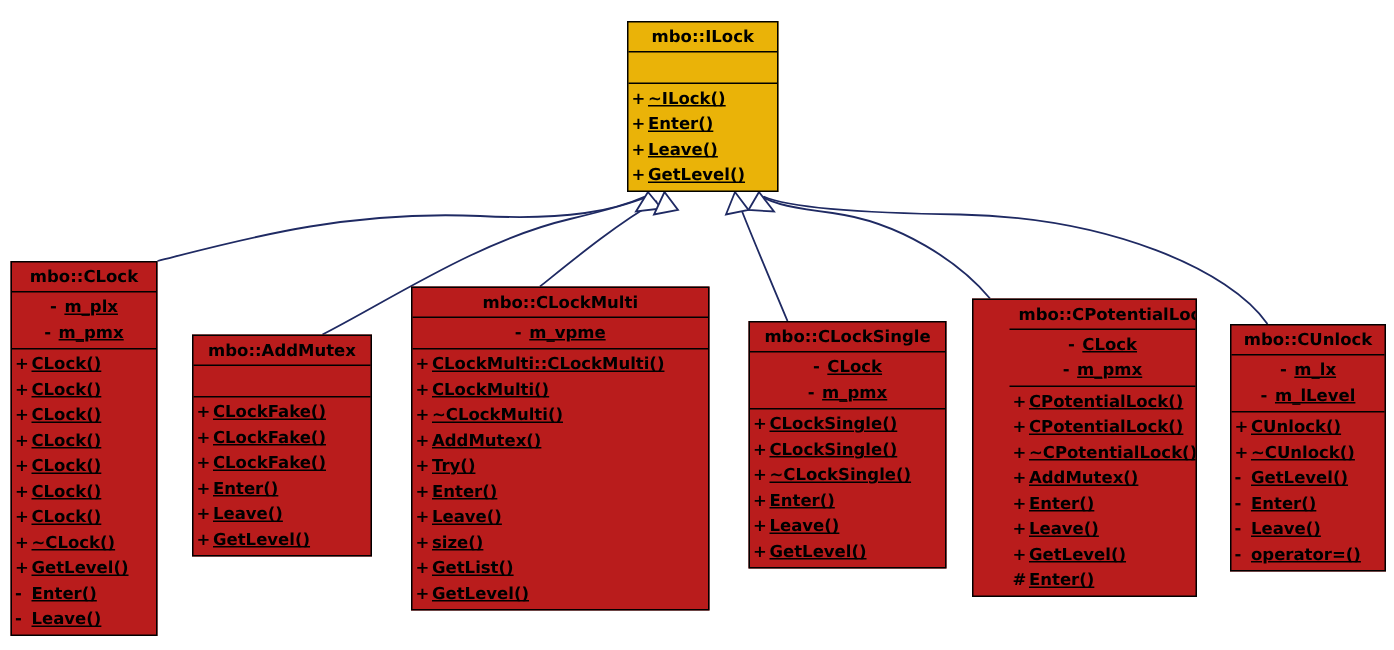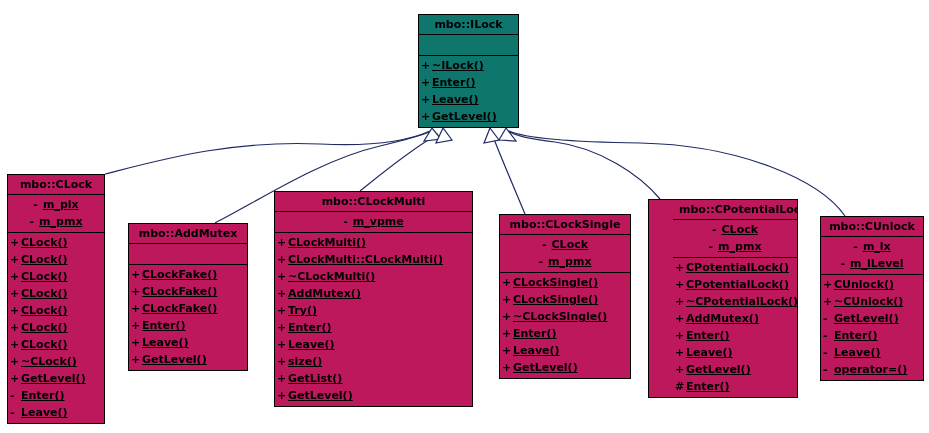--- a/index.html
+++ b/index.html
@@ -22,26 +22,26 @@
     left: 0;
     top: 0;
     width: 929px;
     height: 433px;
     pointer-events: none;
   }
   .uml-class {
     position: absolute;
     box-sizing: border-box;
     border: 1px solid #000000;
-    background: #be185d;
+    background: #b91c1c;
     font-family: "DejaVu Sans", sans-serif;
     z-index: 5;
   }
   .uml-class.root {
-    background: #0f766e;
+    background: #eab308;
   }
   .class-title {
     text-align: center;
     font-size: 11px;
     font-weight: bold;
     color: #000000;
     line-height: 17px;
     height: 19px;
     padding: 1px 6px 0 6px;
     box-sizing: border-box;
@@ -170,22 +170,22 @@
   </div>
 
   <div class="uml-class" style="left:274px; top:191px; width:199px;">
     <div class="class-title">mbo::CLockMulti</div>
     <div class="section-sep"></div>
     <div class="attr-list">
       <span class="row"><span class="vis">-</span><span>m_vpme</span></span>
     </div>
     <div class="section-sep"></div>
     <div class="meth-list">
+      <span class="row"><span class="vis">+</span><span>CLockMulti::CLockMulti()</span></span>
       <span class="row"><span class="vis">+</span><span>CLockMulti()</span></span>
-      <span class="row"><span class="vis">+</span><span>CLockMulti::CLockMulti()</span></span>
       <span class="row"><span class="vis">+</span><span>~CLockMulti()</span></span>
       <span class="row"><span class="vis">+</span><span>AddMutex()</span></span>
       <span class="row"><span class="vis">+</span><span>Try()</span></span>
       <span class="row"><span class="vis">+</span><span>Enter()</span></span>
       <span class="row"><span class="vis">+</span><span>Leave()</span></span>
       <span class="row"><span class="vis">+</span><span>size()</span></span>
       <span class="row"><span class="vis">+</span><span>GetList()</span></span>
       <span class="row"><span class="vis">+</span><span>GetLevel()</span></span>
     </div>
   </div>

